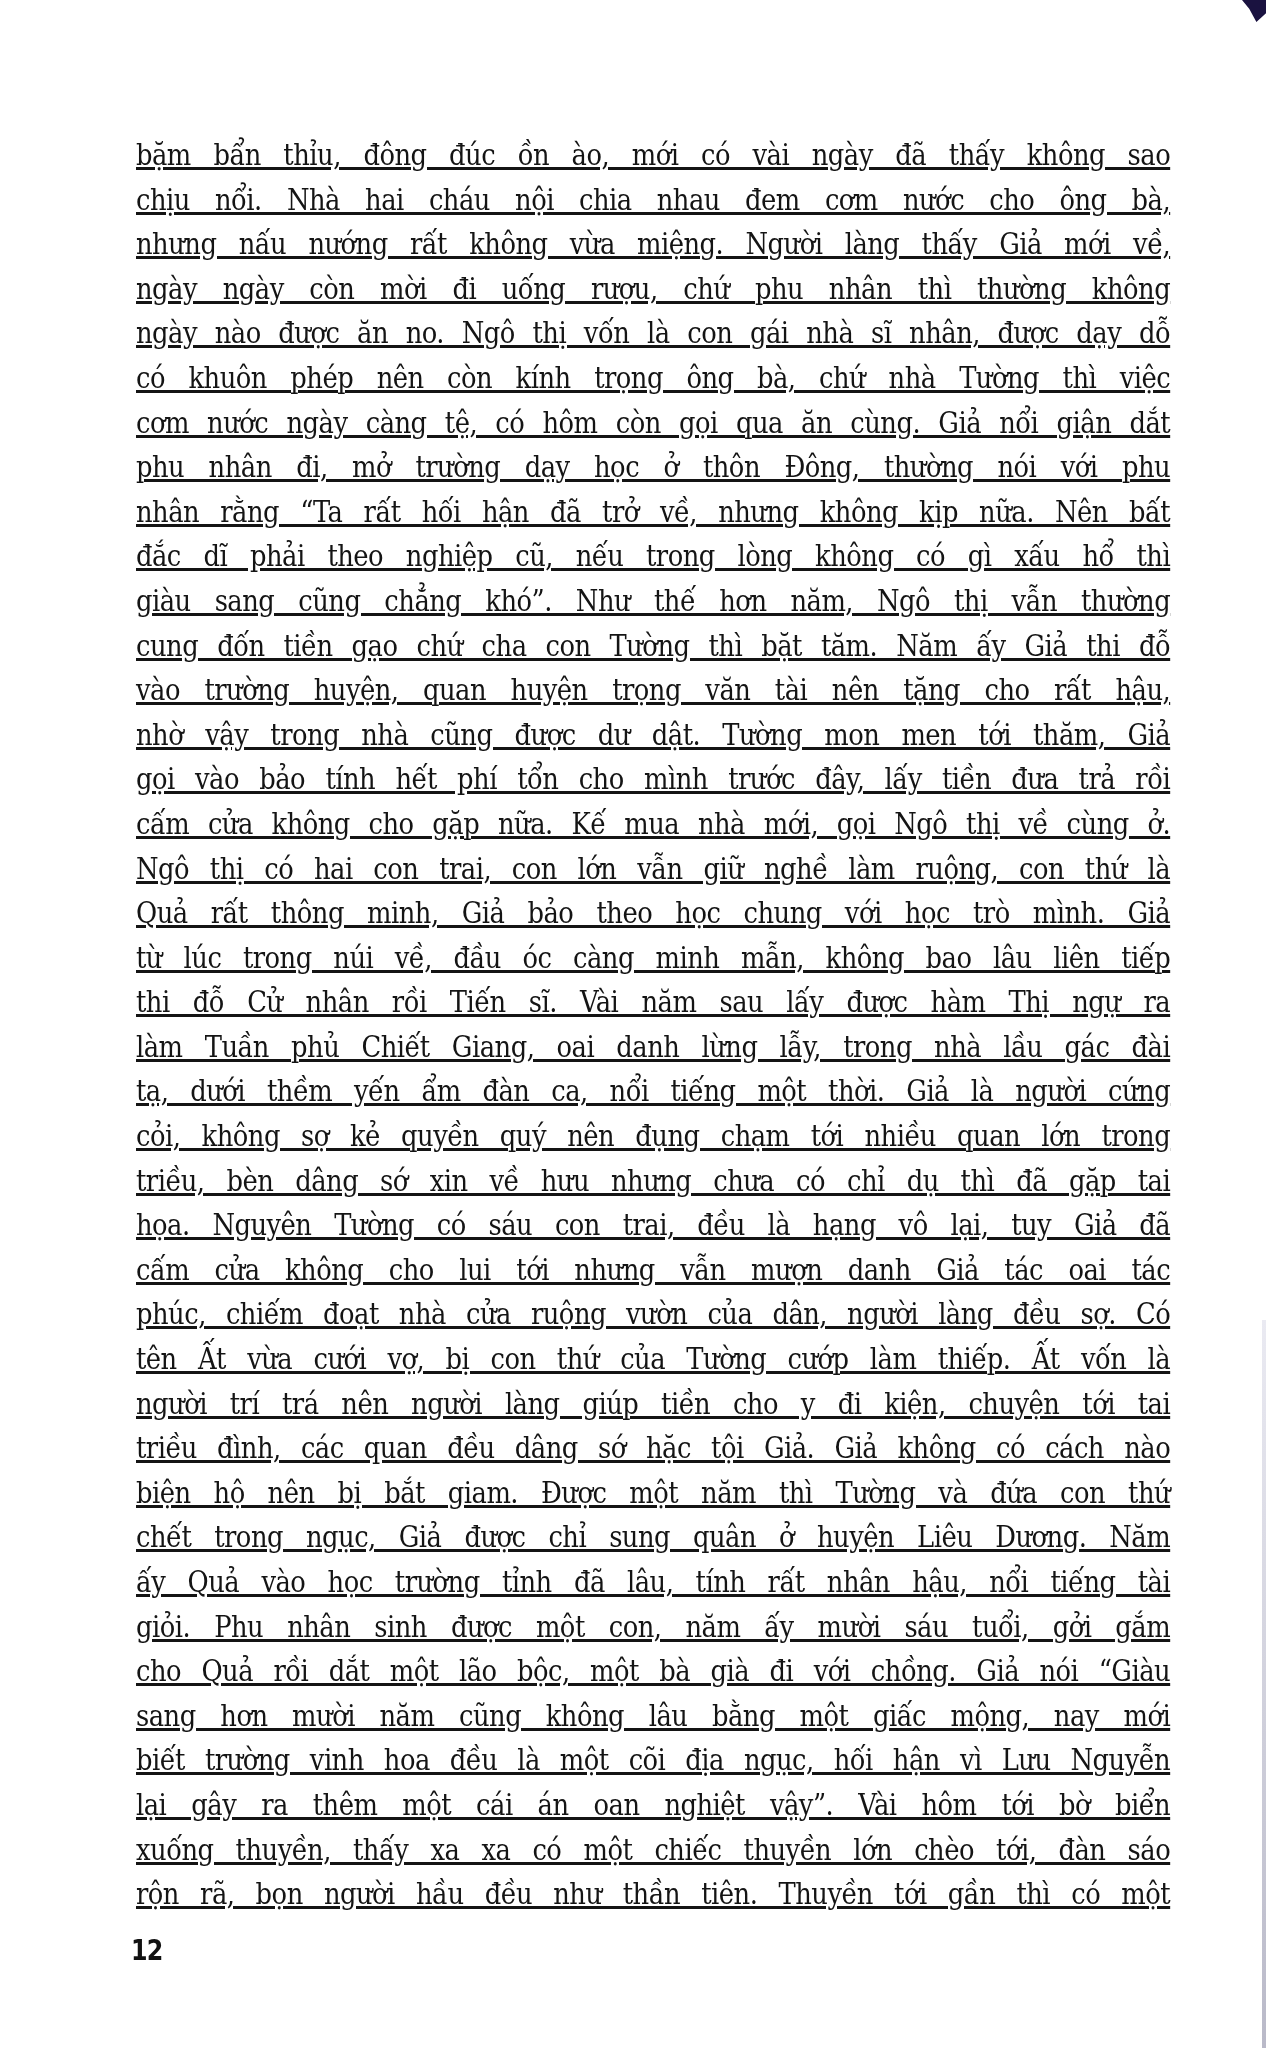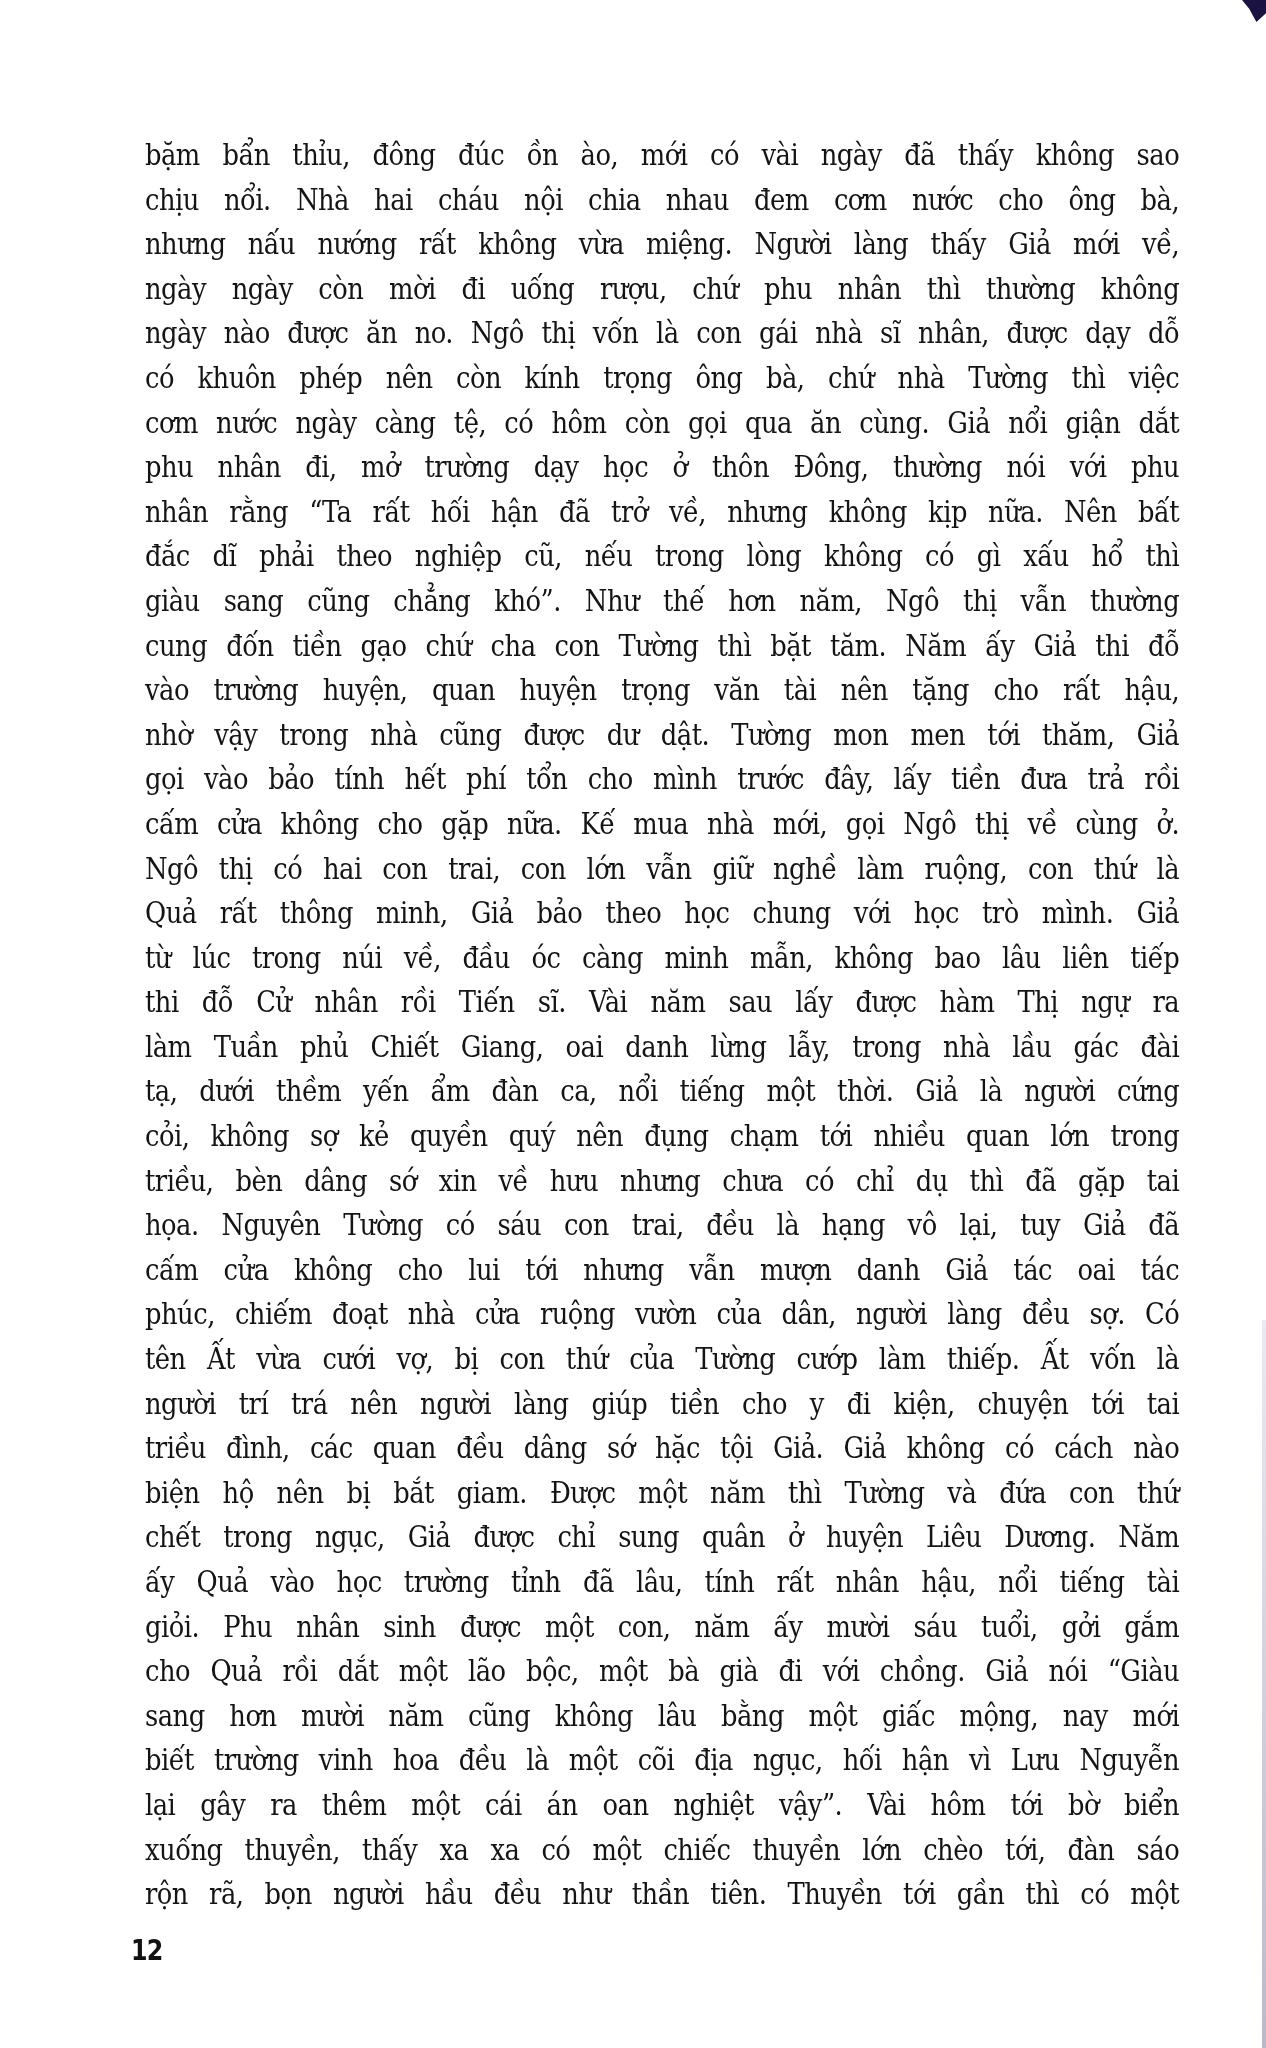--- a/index.html
+++ b/index.html
@@ -12,21 +12,21 @@
     .corner-mark {
       position: absolute; right: 0; top: 0; width: 24px; height: 22px;
       background: #1a1240;
       clip-path: polygon(0 0, 100% 0, 100% 60%, 60% 100%, 30% 40%);
     }
     .right-edge {
       position: absolute; right: 0; top: 1320px; width: 4px; height: 728px;
       background: linear-gradient(#eaeaf2, #b9b9c8);
     }
     .text-block {
-      position: absolute; left: 145px; top: 133px; width: 1034px;
+      position: absolute; left: 136px; top: 133px; width: 1034px; text-decoration: underline;
     }
     .line {
       display: block; height: 44.6px; line-height: 44.6px;
       font-size: 30px; white-space: nowrap;
       text-align: justify; text-align-last: justify;
       letter-spacing: -0.6px; transform-origin: left center;
       transform: scaleX(0.86); width: 116.3%;
     }
     .line.last { text-align-last: justify; }
     .page-number {

